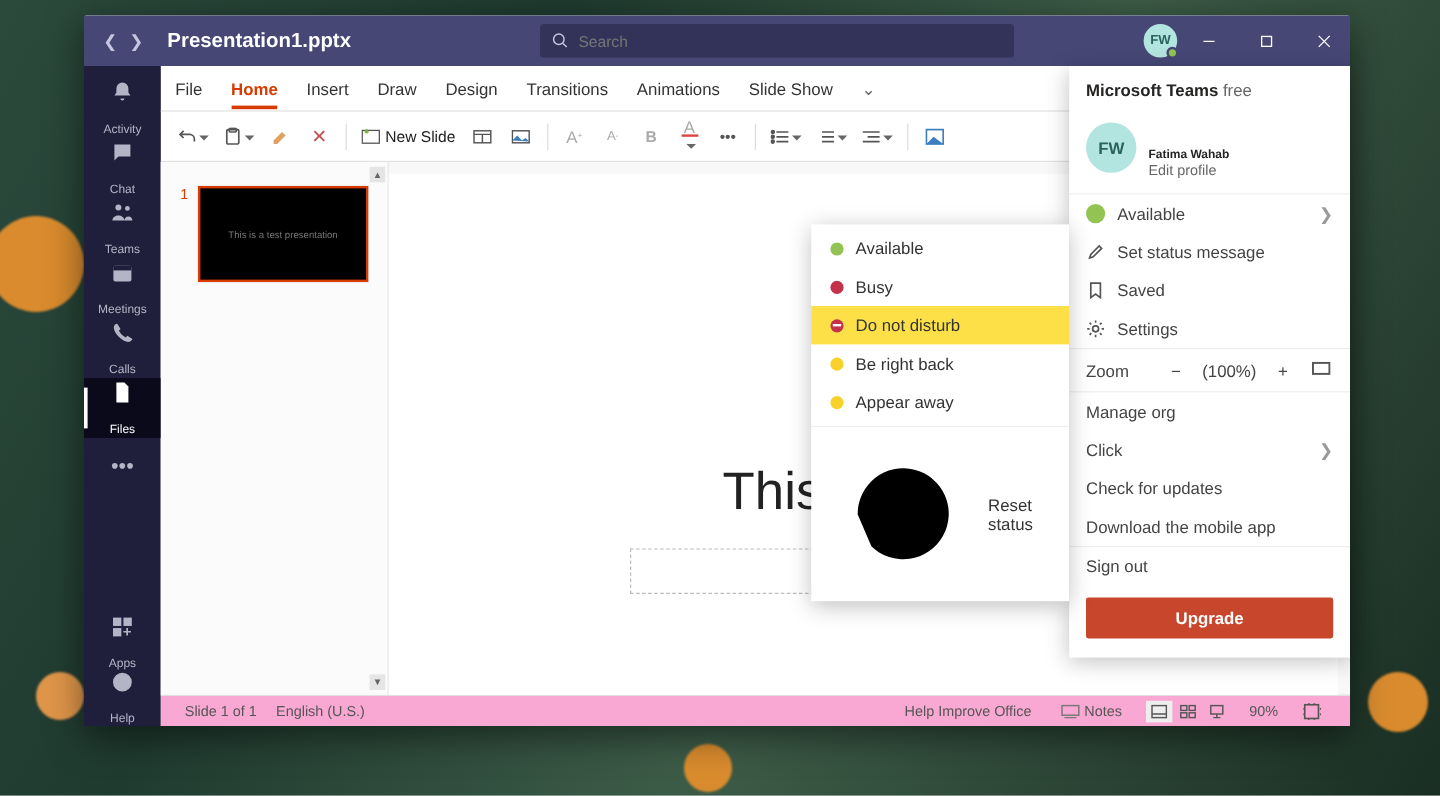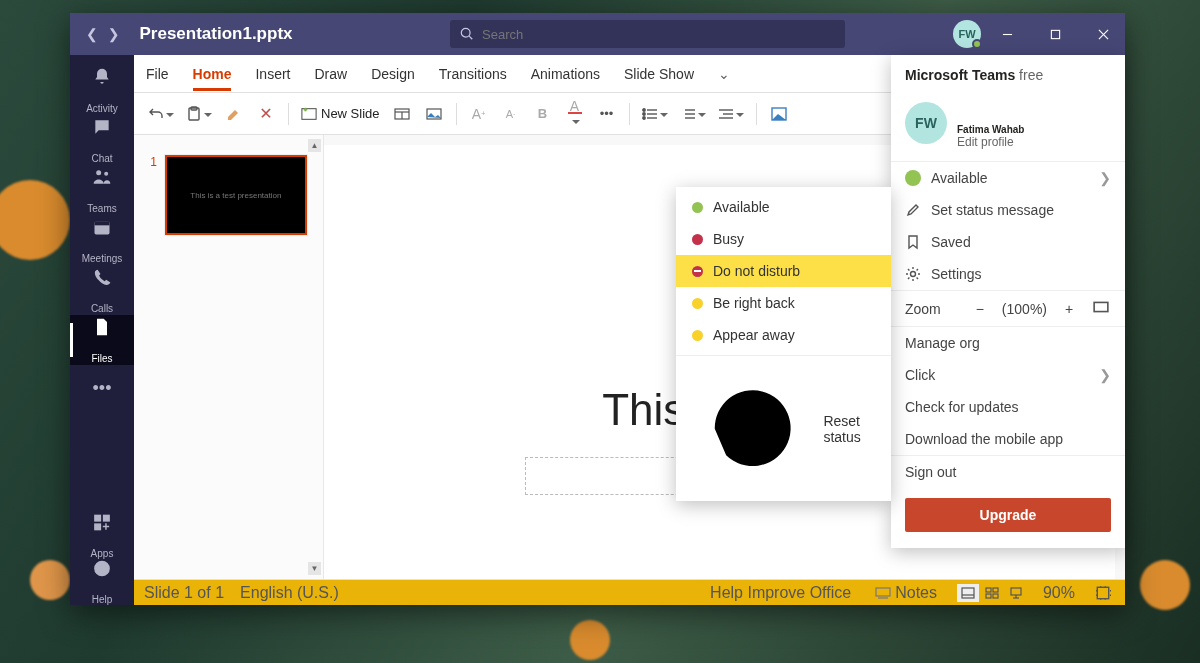--- a/index.html
+++ b/index.html
@@ -91,22 +91,22 @@
   .thumbnum { font-size:12px; color:#d83b01; }
   .thumb {
     width:142px; height:80px; background:#000000; border:2px solid #d83b01; outline:1px solid #eee;
     display:flex; align-items:center; justify-content:center; font-size:8px; color:#777;text-align:right;
   }
   .canvas { flex:1; background:#fff; margin:10px 10px 0 0; position:relative; display:flex; flex-direction:column; align-items:center; padding-top:240px; overflow:hidden; }
   .slide-title { font-size:44px; color:#222; font-weight:300; }
   .subbox { margin-top:22px; width:390px; height:38px; border:1px dashed #bbb; display:flex; align-items:center; justify-content:center; color:#888; font-size:18px; }
 
   .statusbar {
-    height:26px; border-top:1px solid #e1e1e1; background:#eab308; display:flex; align-items:center;
-    font-size:16px; color:#555; padding:0 10px; gap:16px;
+    height:26px; border-top:1px solid #e1e1e1; background:#f9a8d4; display:flex; align-items:center;
+    font-size:12px; color:#555; padding:0 20px; gap:16px;
   }
   .statusbar .spacer { flex:1; }
   .sbtn { display:flex; align-items:center; gap:4px; cursor:pointer; padding:0 4px; }
   .viewicons { display:flex; gap:2px; }
   .viewicons .v { width:22px; height:18px; display:flex; align-items:center; justify-content:center; cursor:pointer; }
   .viewicons .v.active { background:#eee; }
   .viewicons svg { width:14px; height:14px; }
 
   
   .profile-pop {

